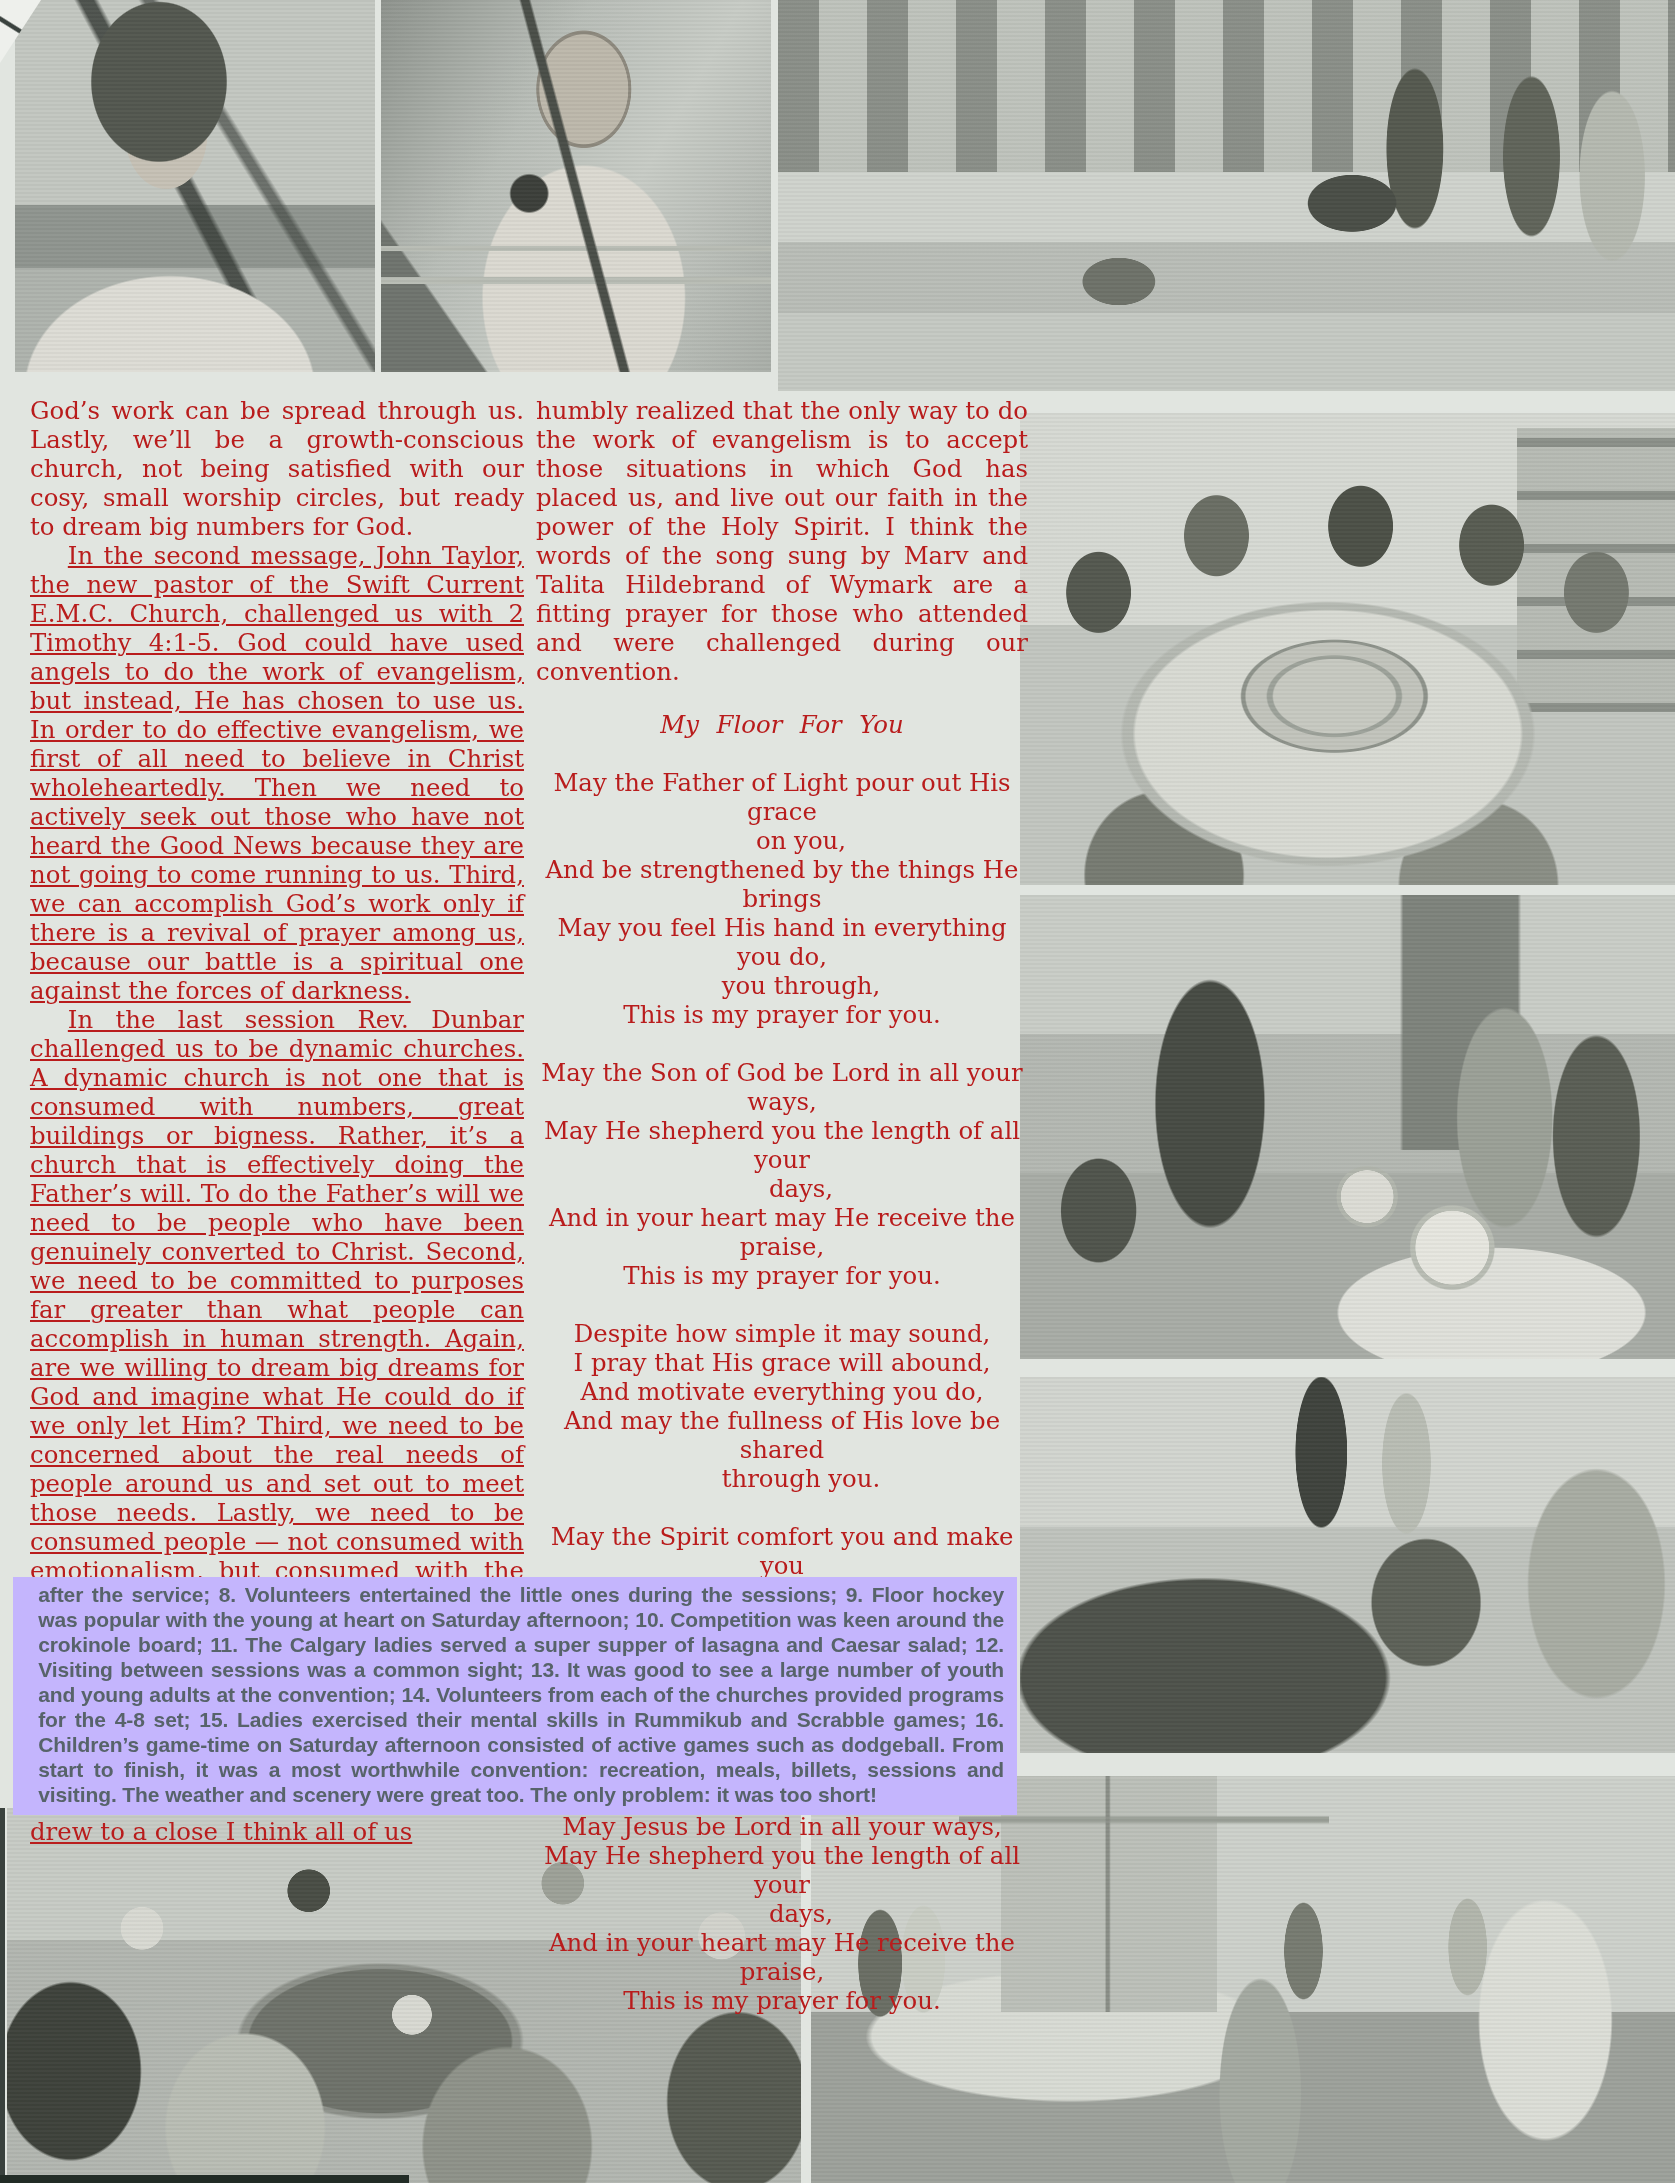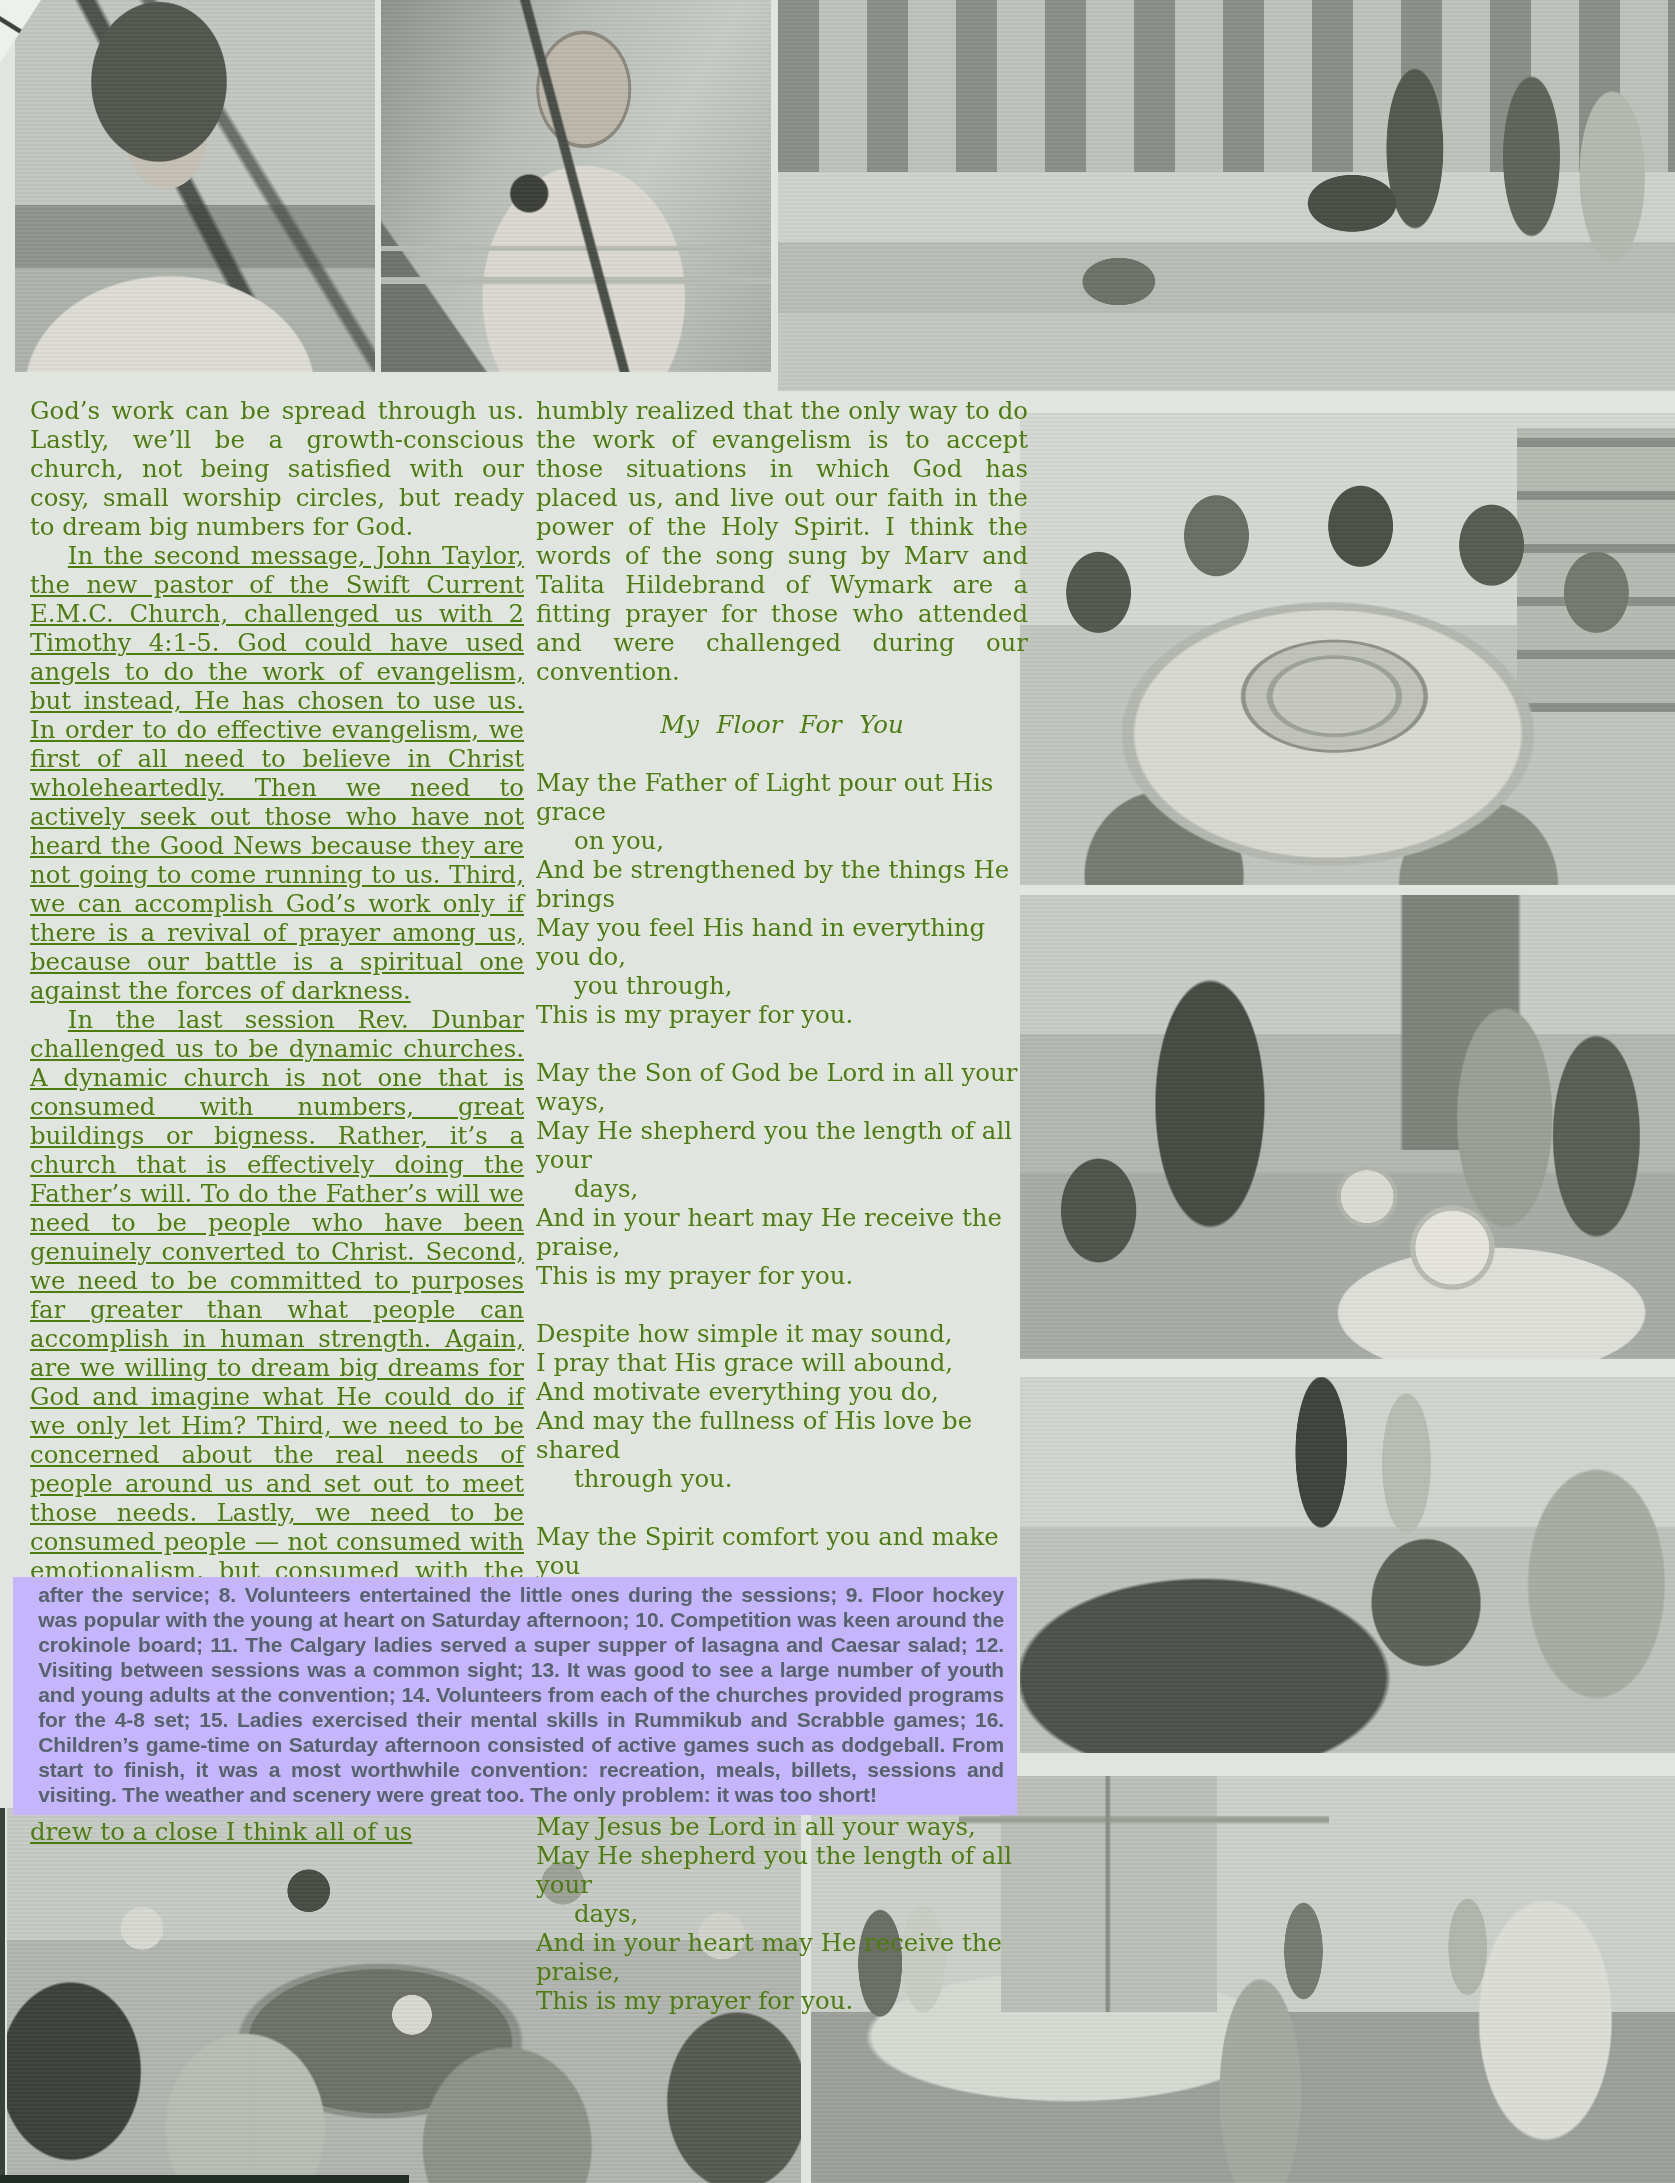--- a/index.html
+++ b/index.html
@@ -113,29 +113,29 @@
       linear-gradient(90deg, transparent 34%, #8a8e87 34.2% 34.5%, transparent 34.7%),
       linear-gradient(180deg, transparent 40px, #9ba098 41px 46px, transparent 48px),
       linear-gradient(90deg, transparent 22%, #bcc0b9 22% 47%, transparent 47%),
       radial-gradient(ellipse 330px 106px at 30% 64%, #d8dbd4 0 60%, transparent 62%),
       linear-gradient(180deg, #cdd1cb 0 58%, #9da19b 58%);
     background-size:auto,auto,auto,auto,auto,auto,100% 58%,370px 132px,100% 58%,auto,100%;
     background-position:0 0,0 0,0 0,0 0,0 0,0 0,0 0,30% 0,0 0,0 0,0 0;
     background-repeat:no-repeat;
   }
   
-  .col{position:absolute;top:396px;color:#4d7c0f;font-size:24.4px;line-height:29px;}
+  .col{position:absolute;top:396px;color:#b91c1c;font-size:24.4px;line-height:29px;}
   .col-left{left:30px;width:494px;}
   .col-mid{left:536px;width:492px;}
   .col p{margin:0;text-align:justify;}
   .col p.ind{text-indent:1.55em;text-decoration:underline;}
   .poem-title{margin:24px 0 0;text-align:center;font-style:italic;font-weight:normal;
     font-size:24.4px;line-height:29px;word-spacing:.4em;}
   .stanza{margin-top:29px;}
-  .stanza .line{white-space:normal;}
+  .stanza .line{white-space:normal;text-align:center;}
   .stanza .line.cont{padding-left:38px;}
   .caption-box{position:absolute;left:13.2px;top:1577px;width:1004px;box-sizing:border-box;
     padding:5.3px 13.2px 8px 25px;background:#c4b5fd;z-index:3;
     font-family:"Liberation Sans", sans-serif;font-weight:bold;
     color:#57636a;font-size:21px;line-height:25px;text-align:justify;letter-spacing:-0.1px;}
   
   .corner-tl{position:absolute;left:0;top:0;width:41px;height:63px;z-index:4;
     background:linear-gradient(32deg, transparent 46%, #3a423e 48% 52%, transparent 54%), #eef0ec;
     clip-path:polygon(0 0,100% 0,0 100%);}
   .edge-left{position:absolute;left:0;top:1808px;width:5.3px;height:376px;background:#39413d;z-index:4;}

